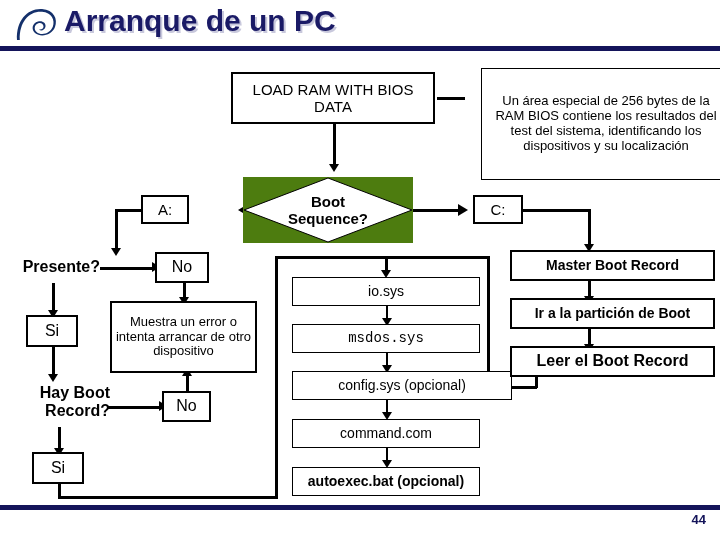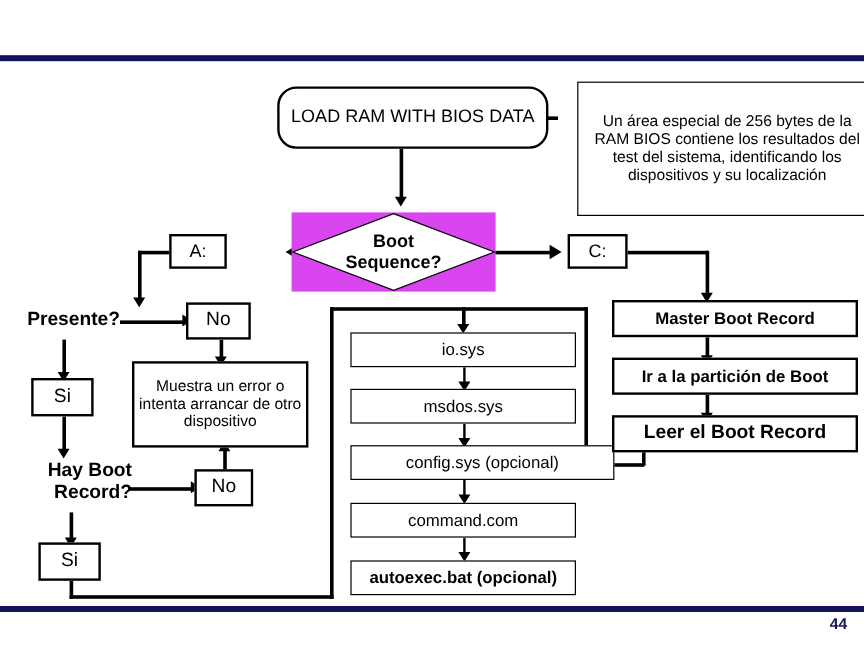--- a/index.html
+++ b/index.html
@@ -77,21 +77,21 @@
     position: absolute;
     color: #000000;
     font-weight: bold;
     text-align: right;
     line-height: 1.1;
     white-space: pre-line;
   }
 
   .diamond {
     position: absolute;
-    background: #d946ef;
+    background: #4d7c0f;
   }
   .diamond svg { display: block; }
   .diamond .dlabel {
     position: absolute;
     left: 0; top: 0;
     width: 100%; height: 100%;
     display: flex;
     align-items: center;
     justify-content: center;
     text-align: center;
@@ -146,20 +146,33 @@
     border-top: 6px solid transparent;
     border-bottom: 6px solid transparent;
     border-left: 10px solid #000;
   }
 </style>
 </head>
 <body>
 
 <div class="slide">
 
+  <div id="title-bar">
+    <span id="logo-icon">
+      <svg width="46" height="40" viewBox="0 0 46 40">
+        <path d="M3 34 C2 14, 14 2, 28 3 C40 4, 44 13, 41 21 C38 29, 27 32, 21 27
+                 C17 23.5, 18 17, 24 15.5 C28.5 14.3, 32 17, 31.5 20.5
+                 C31 24, 27 25.5, 25 23.5 C27.5 24, 29.5 22.5, 29.5 20.5
+                 C29.5 18, 27 16.3, 24.3 17.2 C20.2 18.5, 19.6 23.4, 22.6 26
+                 C27.3 30.2, 36.2 27.6, 38.8 20.8 C41.3 14.2, 37.6 6.6, 28 5.8
+                 C15.5 4.8, 5.2 15.5, 5.8 34 Z" fill="#14306b"></path>
+      </svg>
+    </span>
+    <div id="page-title">Arranque de un PC</div>
+  </div>
   <div class="rule" id="rule-top"></div>
   <div class="rule" id="rule-bottom"></div>
   <div id="page-number">44</div>
 
   <div class="line h thickc" style="left:437px; top:97px; width:28px;"></div>
 
   <div class="line v thickc" style="left:333px; top:124px; height:43px;"></div>
   <div class="arrow down" style="left:329px; top:164px;"></div>
 
   <div class="line h thickc" style="left:245px; top:209px; width:45px;"></div>
@@ -220,21 +233,21 @@
 
   <div class="line v" style="left:386px; top:353px; height:15px;"></div>
   <div class="arrow down" style="left:382px; top:365px;"></div>
 
   <div class="line v" style="left:386px; top:400px; height:15px;"></div>
   <div class="arrow down" style="left:382px; top:412px;"></div>
 
   <div class="line v" style="left:386px; top:448px; height:15px;"></div>
   <div class="arrow down" style="left:382px; top:460px;"></div>
 
-  <div class="box thick" style="left:231px; top:72px; width:226px; height:52px; font-size:15px;border-radius:16px;">LOAD RAM WITH
+  <div class="box thick" style="left:231px; top:72px; width:204px; height:52px; font-size:15px;">LOAD RAM WITH
 BIOS DATA</div>
 
   <div class="box" style="left:481px; top:68px; width:250px; height:112px; font-size:13px; padding:18px 8px;">Un área especial de 256 bytes de la RAM BIOS contiene los resultados del test del sistema, identificando los dispositivos y su localización</div>
 
   <div class="diamond" style="left:243px; top:177px; width:170px; height:66px;">
     <svg width="170" height="66" viewBox="0 0 170 66">
       <polygon points="85,1 169,33 85,65 1,33" fill="#ffffff" stroke="#000000" stroke-width="1"></polygon>
     </svg>
     <div class="dlabel" style="font-size:15px;">Boot
 Sequence?</div>
@@ -255,21 +268,21 @@
 otro dispositivo</div>
 
   <div class="plain-label" style="left:14px; top:384px; width:96px; font-size:16px;">Hay Boot
 Record?</div>
 
   <div class="box thick" style="left:162px; top:391px; width:49px; height:31px; font-size:16px;">No</div>
 
   <div class="box thick" style="left:32px; top:452px; width:52px; height:32px; font-size:16px;">Si</div>
 
   <div class="box" style="left:292px; top:277px; width:188px; height:29px; font-size:14px;">io.sys</div>
-  <div class="box" style="left:292px; top:324px; width:188px; height:29px; font-size:14px;">msdos.sys</div>
+  <div class="box" style="left:292px; top:324px; width:188px; height:29px; font-size:14px;font-family:Liberation Mono, monospace;">msdos.sys</div>
   <div class="box" style="left:292px; top:371px; width:220px; height:29px; font-size:14px;">config.sys (opcional)</div>
   <div class="box" style="left:292px; top:419px; width:188px; height:29px; font-size:14px;">command.com</div>
   <div class="box" style="left:292px; top:467px; width:188px; height:29px; font-size:14px;font-weight:bold;">autoexec.bat (opcional)</div>
 
   <div class="box thick bold-text" style="left:510px; top:250px; width:205px; height:31px; font-size:14px;">Master Boot Record</div>
   <div class="box thick bold-text" style="left:510px; top:298px; width:205px; height:31px; font-size:14px;">Ir a la partición de Boot</div>
   <div class="box thick bold-text" style="left:510px; top:346px; width:205px; height:31px; font-size:16px;">Leer el Boot Record</div>
 
 </div>
 

